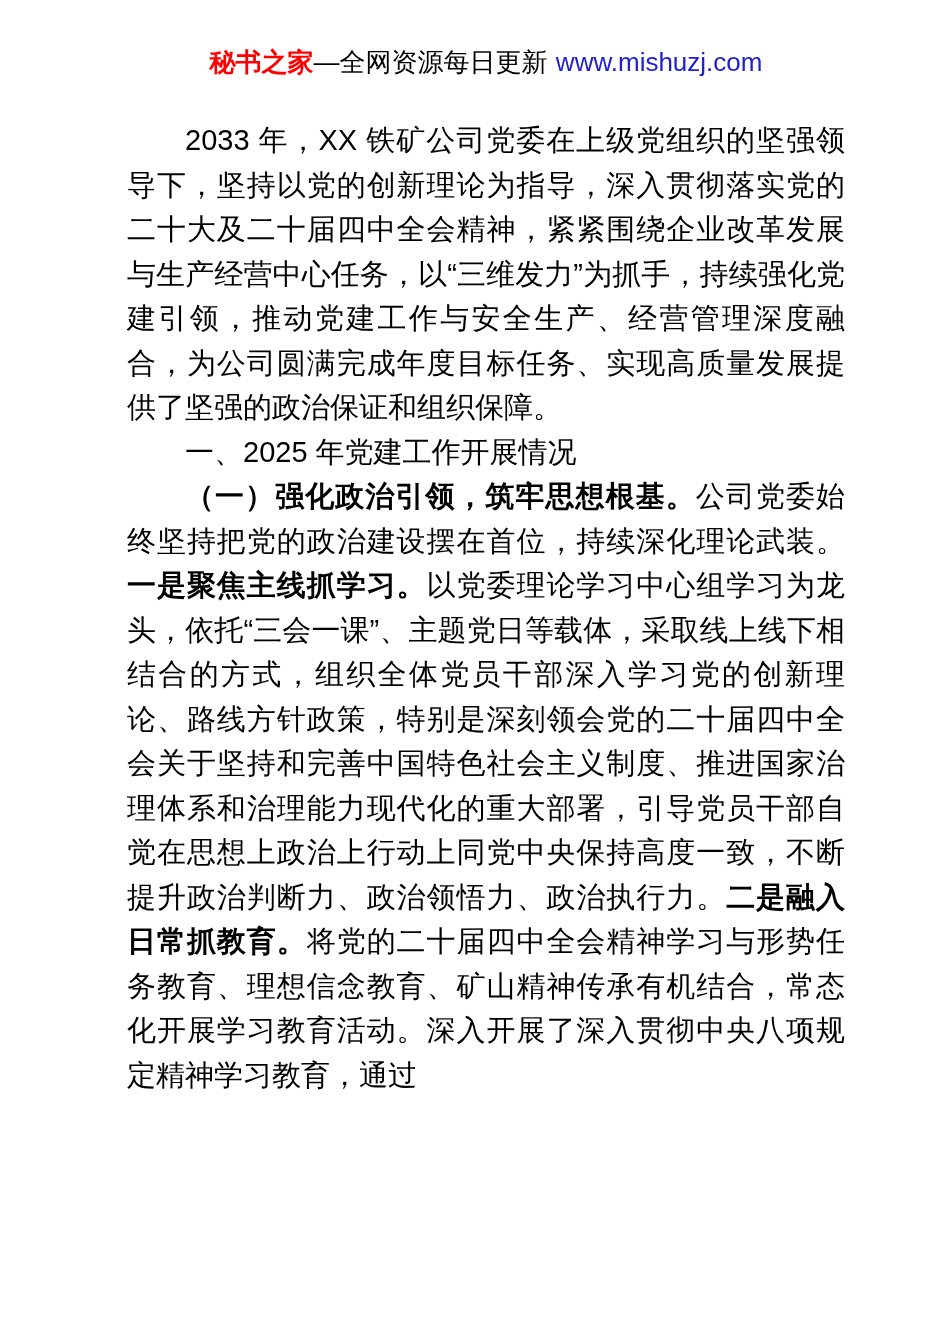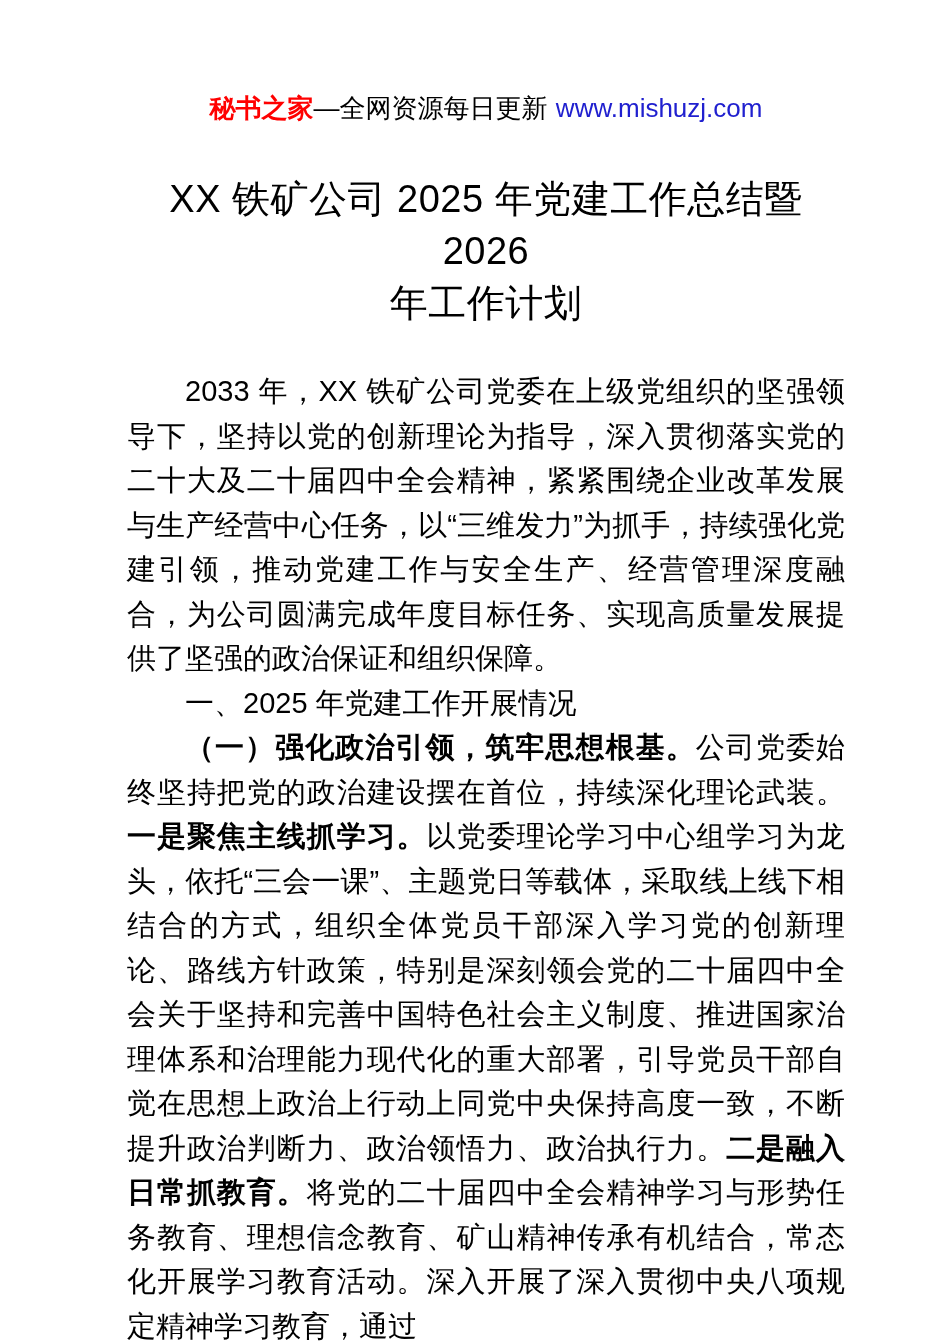--- a/index.html
+++ b/index.html
@@ -9,21 +9,21 @@
   }
   .page {
     position: relative;
     width: 920px;
     height: 1344px;
     background: #ffffff;
     overflow: hidden;
     font-family: "Liberation Sans", "DejaVu Sans", sans-serif;
     color: #000000;
     box-sizing: border-box;
-    padding-top: 92px;
+    padding-top: 46px;
   }
   .content {
     margin-left: 127px;
     width: 718px;
   }
   
   .site-header {
     text-align: center;
     font-size: 26px;
     line-height: 32px;
@@ -77,24 +77,20 @@
 </head>
 <body>
 
 <div class="page">
   <div class="content">
 
     <div class="site-header">
       <span class="site-name">秘书之家</span><span class="site-tagline">—全网资源每日更新</span><span class="site-url">www.mishuzj.com</span>
     </div>
 
-    <h1 class="doc-title">
-      <span class="title-line">XX 铁矿公司 2025 年党建工作总结暨 2026</span>
-      <span class="title-line">年工作计划</span>
-    </h1>
 
     <div class="doc-body">
         <p class="para"><span class="text-run">2033 年，XX 铁矿公司党委在上级党组织的坚强领导下，坚持以党的创新理论为指导，深入贯彻落实党的二十大及二十届四中全会精神，紧紧围绕企业改革发展与生产经营中心任务，以“三维发力”为抓手，持续强化党建引领，推动党建工作与安全生产、经营管理深度融合，为公司圆满完成年度目标任务、实现高质量发展提供了坚强的政治保证和组织保障。</span></p>
         <p class="para"><span class="text-run">一、2025 年党建工作开展情况</span></p>
         <p class="para"><span class="bold-run">（一）强化政治引领，筑牢思想根基。</span><span class="text-run">公司党委始终坚持把党的政治建设摆在首位，持续深化理论武装。</span><span class="bold-run">一是聚焦主线抓学习。</span><span class="text-run">以党委理论学习中心组学习为龙头，依托“三会一课”、主题党日等载体，采取线上线下相结合的方式，组织全体党员干部深入学习党的创新理论、路线方针政策，特别是深刻领会党的二十届四中全会关于坚持和完善中国特色社会主义制度、推进国家治理体系和治理能力现代化的重大部署，引导党员干部自觉在思想上政治上行动上同党中央保持高度一致，不断提升政治判断力、政治领悟力、政治执行力。</span><span class="bold-run">二是融入日常抓教育。</span><span class="text-run">将党的二十届四中全会精神学习与形势任务教育、理想信念教育、矿山精神传承有机结合，常态化开展学习教育活动。深入开展了深入贯彻中央八项规定精神学习教育，通过</span></p>
       </div>
 
   </div>
 </div>
 

